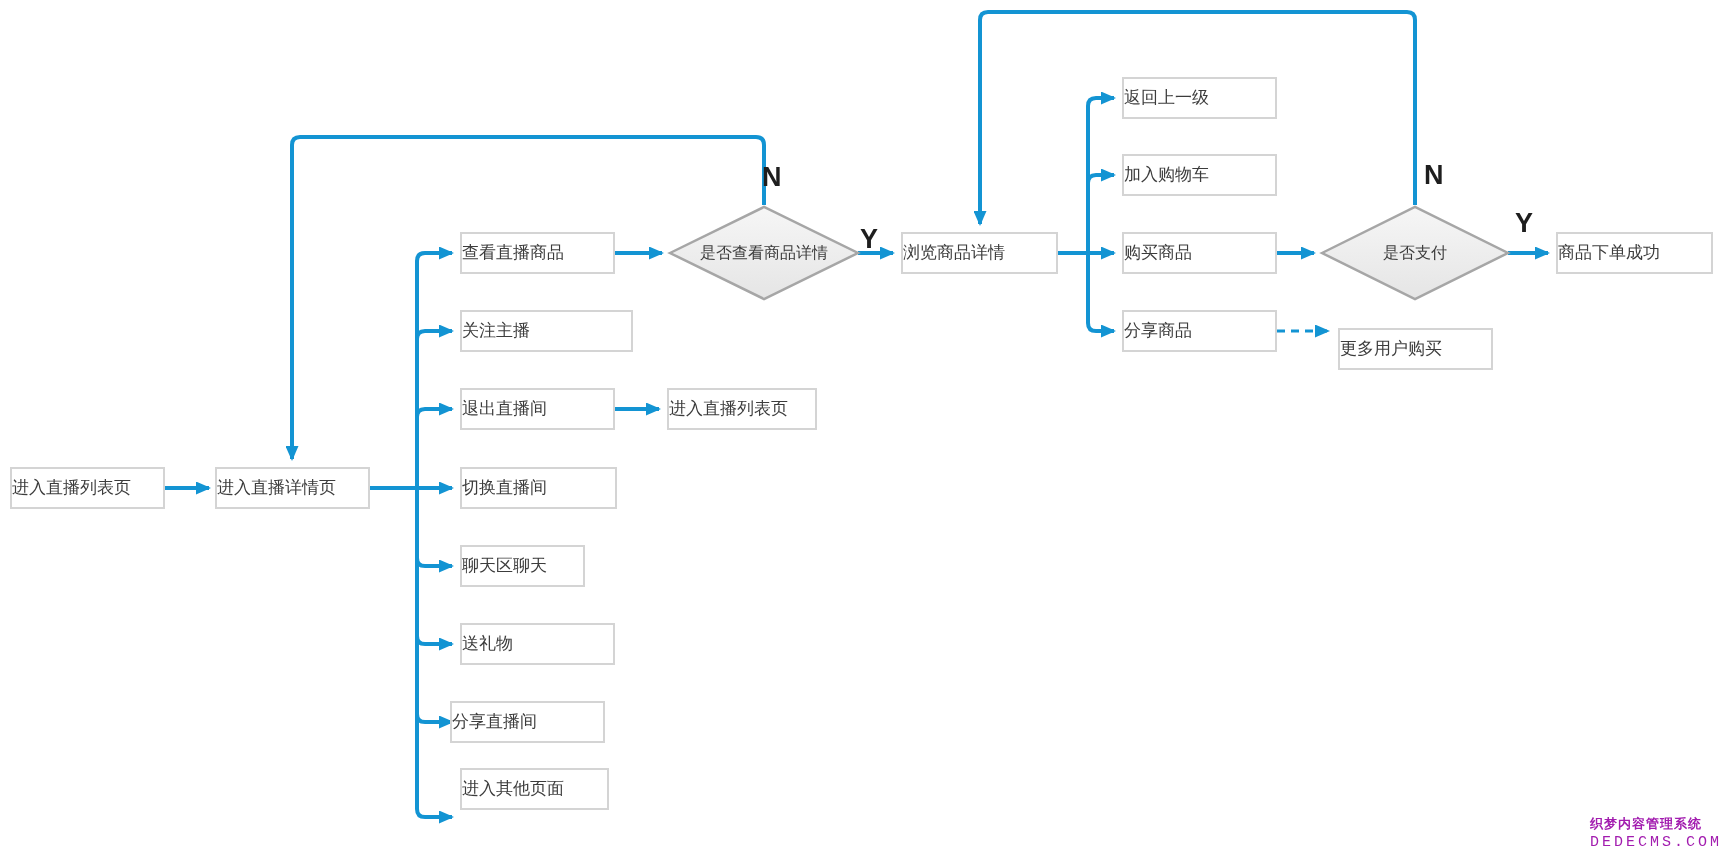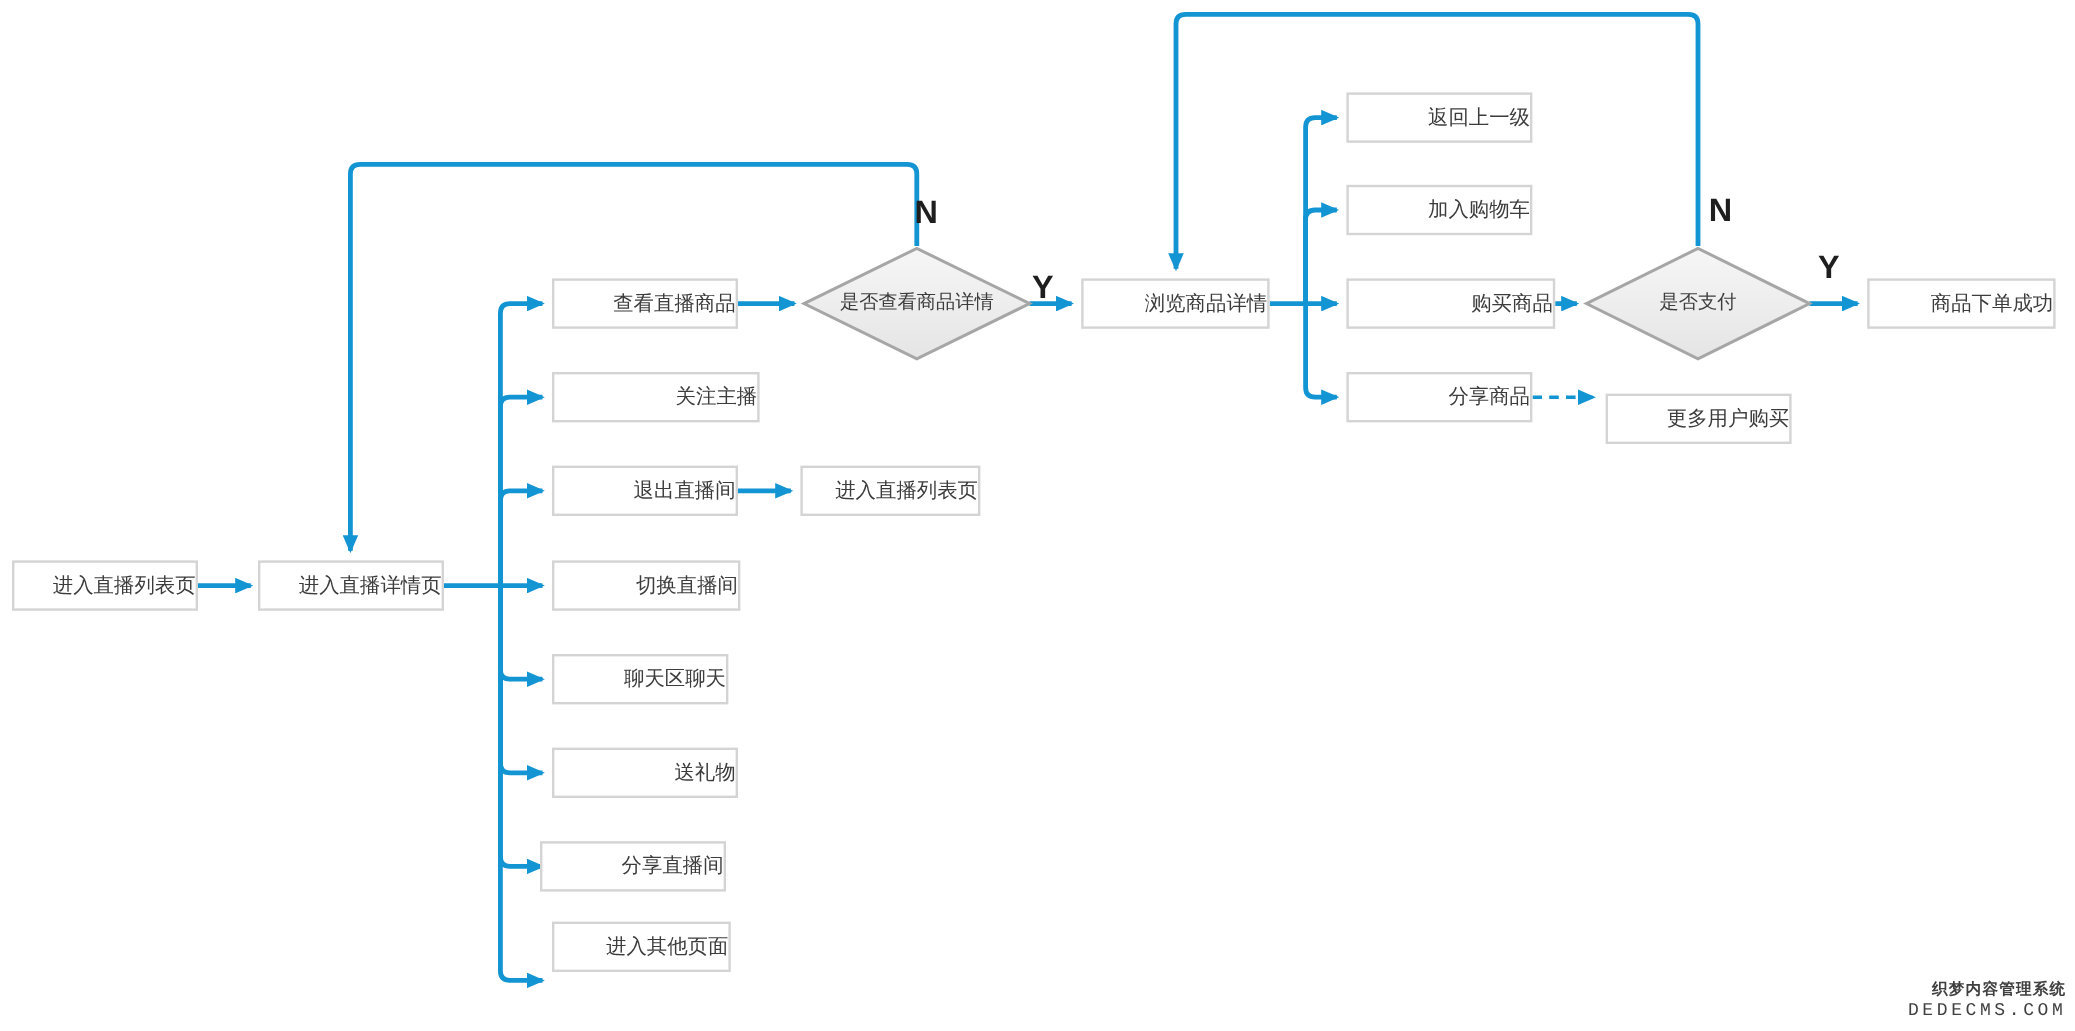--- a/index.html
+++ b/index.html
@@ -13,21 +13,21 @@
   .wires{position:absolute;left:0;top:0;}
   .node{
     position:absolute;
     box-sizing:border-box;
     height:42px;
     background:#ffffff;
     border:2px solid #d4d4d4;
     color:#3c3c3c;
     font-size:17px;
     line-height:38px;
-    text-align:right;
+    text-align:left;
     white-space:nowrap;
   }
   .dlabel{
     position:absolute;
     width:190px;height:42px;
     color:#3c3c3c;
     font-size:16px;
     line-height:42px;
     text-align:center;
     white-space:nowrap;
@@ -35,22 +35,22 @@
   .branch-label{
     position:absolute;
     color:#1e1e1e;
     font-size:27px;
     font-weight:bold;
     line-height:1;
   }
   .watermark{
     position:absolute;
     right:7px;bottom:8px;
-    text-align:right;
-    color:#404040;
+    text-align:left;
+    color:#a21caf;
     text-shadow:-1px -1px 0 #fff,1px -1px 0 #fff,-1px 1px 0 #fff,1px 1px 0 #fff,0 1px 0 #fff,0 -1px 0 #fff;
     margin-top:23px;
   }
   .watermark .wm-line1{font-size:13px;font-weight:bold;letter-spacing:1px;}
   .watermark .wm-line2{font-size:15px;font-weight:normal;letter-spacing:3px;font-family:"Liberation Mono","DejaVu Sans Mono",monospace;margin-top:1px;}
 </style>
 </head>
 <body>
 
 <div class="canvas">
@@ -116,30 +116,30 @@
   </svg>
 
   <div class="node" style="left:10px;top:467px;width:155px">进入直播列表页</div>
   <div class="node" style="left:215px;top:467px;width:155px">进入直播详情页</div>
 
   <div class="node" style="left:460px;top:232px;width:155px">查看直播商品</div>
   <div class="node" style="left:460px;top:310px;width:173px">关注主播</div>
   <div class="node" style="left:460px;top:388px;width:155px">退出直播间</div>
   <div class="node" style="left:667px;top:388px;width:150px">进入直播列表页</div>
   <div class="node" style="left:460px;top:467px;width:157px">切换直播间</div>
-  <div class="node" style="left:460px;top:545px;width:147px">聊天区聊天</div>
+  <div class="node" style="left:460px;top:545px;width:125px">聊天区聊天</div>
   <div class="node" style="left:460px;top:623px;width:155px">送礼物</div>
   <div class="node" style="left:450px;top:701px;width:155px">分享直播间</div>
   <div class="node" style="left:460px;top:768px;width:149px">进入其他页面</div>
 
   <div class="node" style="left:901px;top:232px;width:157px">浏览商品详情</div>
 
   <div class="node" style="left:1122px;top:77px;width:155px">返回上一级</div>
   <div class="node" style="left:1122px;top:154px;width:155px">加入购物车</div>
-  <div class="node" style="left:1122px;top:232px;width:174px">购买商品</div>
+  <div class="node" style="left:1122px;top:232px;width:155px">购买商品</div>
   <div class="node" style="left:1122px;top:310px;width:155px">分享商品</div>
 
   <div class="node" style="left:1556px;top:232px;width:157px">商品下单成功</div>
   <div class="node" style="left:1338px;top:328px;width:155px">更多用户购买</div>
 
   <div class="dlabel" style="left:669px;top:232px">是否查看商品详情</div>
   <div class="dlabel" style="left:1320px;top:232px">是否支付</div>
 
   <div class="branch-label" style="left:762px;top:164px">N</div>
   <div class="branch-label" style="left:860px;top:226px">Y</div>

